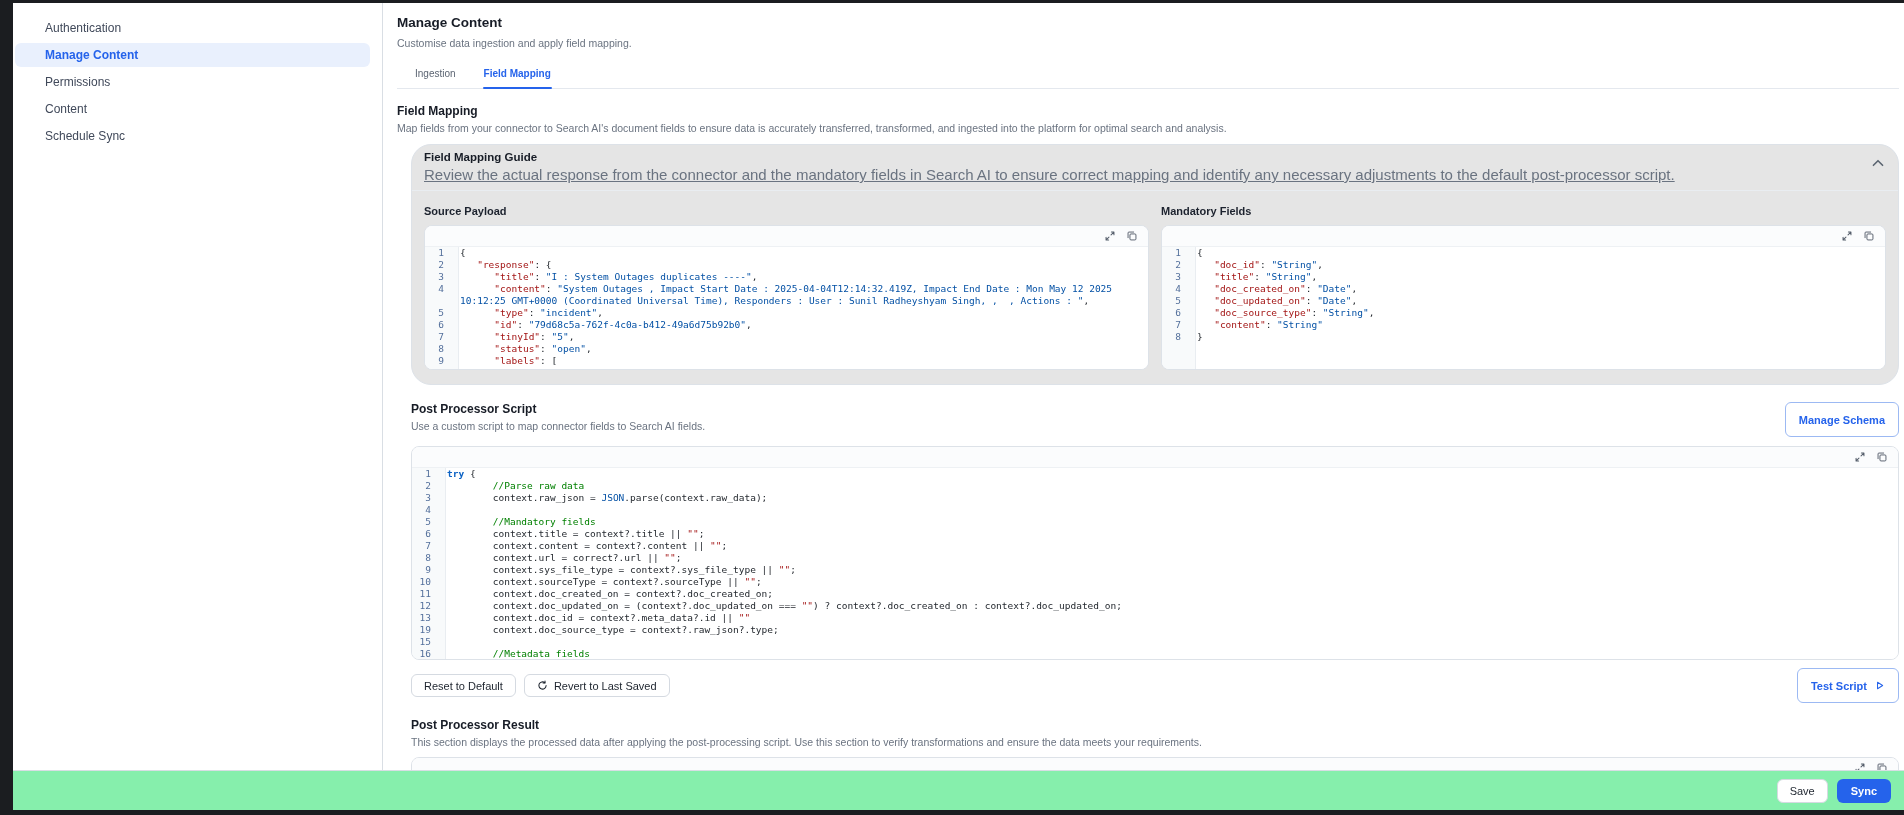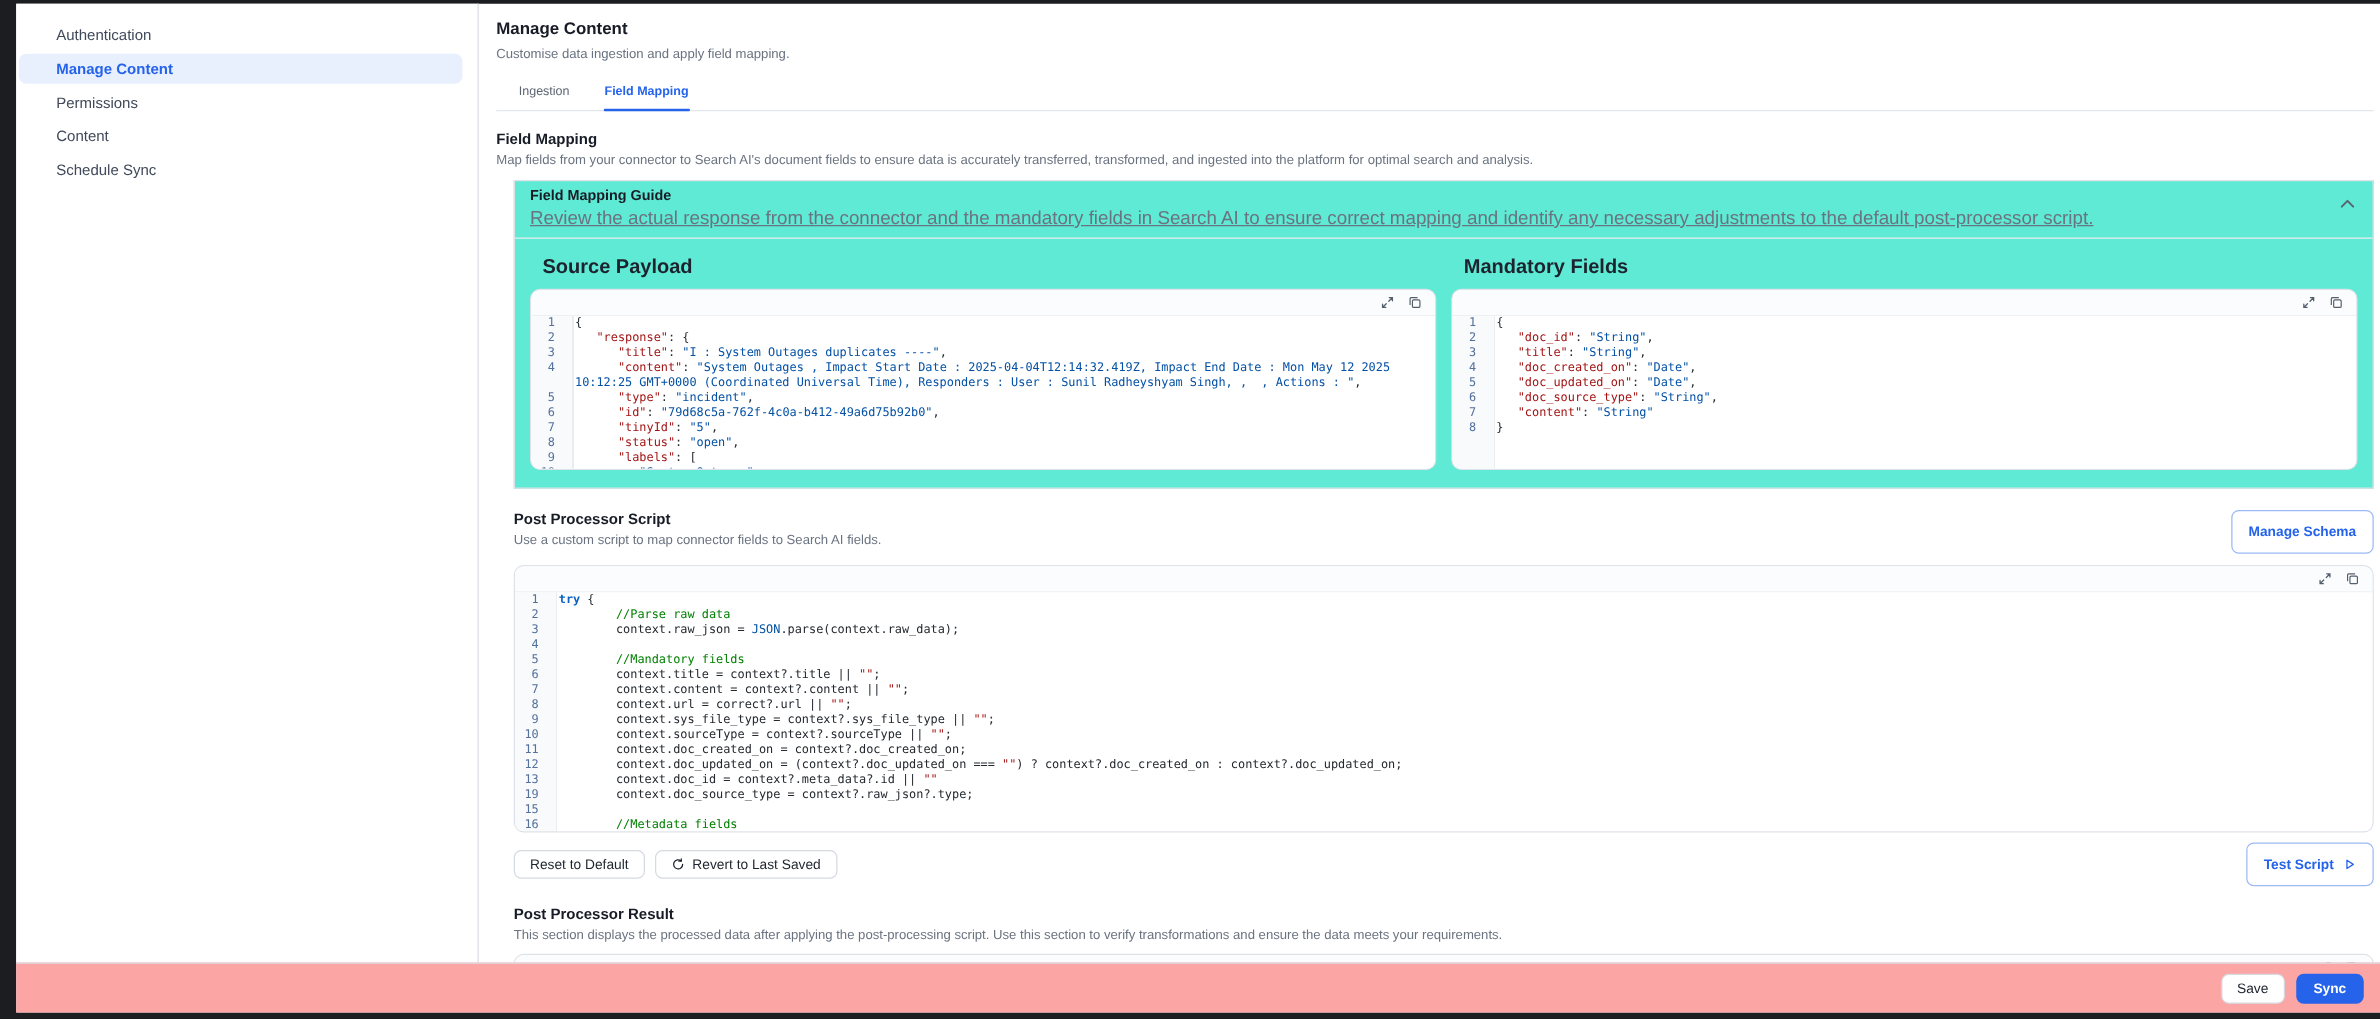--- a/index.html
+++ b/index.html
@@ -36,28 +36,28 @@
   .tab { font-size:10px; color:#5b6472; padding:6px 1px 9px; cursor:pointer; position:relative; }
   .tab.active { color:#2563eb; font-weight:bold; }
   .tab.active::after { content:""; position:absolute; left:0; right:0; bottom:-1px; height:2px; background:#2563eb; border-radius:2px; }
 
   .section-head { font-size:12px; font-weight:bold; color:#171c26; margin:0; }
   .section-desc { font-size:10.5px; color:#6a7380; margin:4px 0 0; }
   .fm-section { margin-top:15px; }
   .sections { margin-left:14px; }
 
   
-  .guide { margin-top:10px; border:1px solid #dde2e8; border-radius:0; background:#5eead4; }
+  .guide { margin-top:10px; border:1px solid #dde2e8; border-radius:20px; background:#e5e5e5; }
   .guide-header { position:relative; padding:6px 34px 7px 12px; border-bottom:1px solid #e9edf1; }
   .guide-title { font-size:11.5px; font-weight:bold; color:#171c26; margin:0; }
   .guide-desc { font-size:15px; color:#6a7380; margin:3px 0 0;text-decoration:underline; }
   .collapse-btn { position:absolute; right:12px; top:10px; width:16px; height:16px; border:none; background:none; padding:0; color:#5a6470; cursor:pointer; display:flex; align-items:center; justify-content:center; }
   .guide-body { display:flex; gap:12px; padding:11px 12px 14px; }
   .guide-col { flex:1; min-width:0; }
-  .col-label { font-size:16px; font-weight:bold; color:#1c222e; margin:3px 10px 8px; }
+  .col-label { font-size:11px; font-weight:bold; color:#1c222e; margin:3px 0 8px; }
 
   
   .editor { border:1px solid #dde2e8; border-radius:8px; overflow:hidden; background:#fff; }
   .ed-toolbar { height:21px; display:flex; align-items:center; justify-content:flex-end; gap:9px; padding:0 10px; background:#fbfcfd; border-bottom:1px solid #eef1f4; }
   .icon-btn { width:13px; height:13px; border:none; background:none; padding:0; color:#555e6b; cursor:pointer; display:flex; align-items:center; justify-content:center; }
   .icon-btn svg { width:12px; height:12px; display:block; }
   .ed-body {
     font-family:"DejaVu Sans Mono", monospace; font-size:9.5px; line-height:12px;
     background:linear-gradient(to right,#f8fafb 33px,#e9edf1 33px,#e9edf1 34px,#fff 34px);
     overflow:hidden; cursor:text;
@@ -99,21 +99,21 @@
     font-size:11px; font-weight:bold; color:#2563eb; padding:0 13px; cursor:pointer;
     font-family:"Liberation Sans", sans-serif;
   }
   .blue-outline-btn svg, .ghost-btn svg { width:11px; height:11px; display:block; }
 
   .ppr-section { margin-top:15px; }
   .ppr-section .editor { margin-top:9px; }
 
   
   .footer {
-    height:40px; flex:0 0 40px; border-top:1px solid #d9dee4; background:#fca5a5;
+    height:40px; flex:0 0 40px; border-top:1px solid #d9dee4; background:#86efac;
     display:flex; align-items:center; justify-content:flex-end; gap:9px; padding:0 14px;
   }
   .primary-btn {
     height:24px; border:none; border-radius:6px; background:#2563eb; color:#fff;
     font-size:11px; font-weight:bold; padding:0 14px; cursor:pointer;
     font-family:"Liberation Sans", sans-serif;
   }
   .footer .ghost-btn { height:24px; }
 </style>
 </head>

